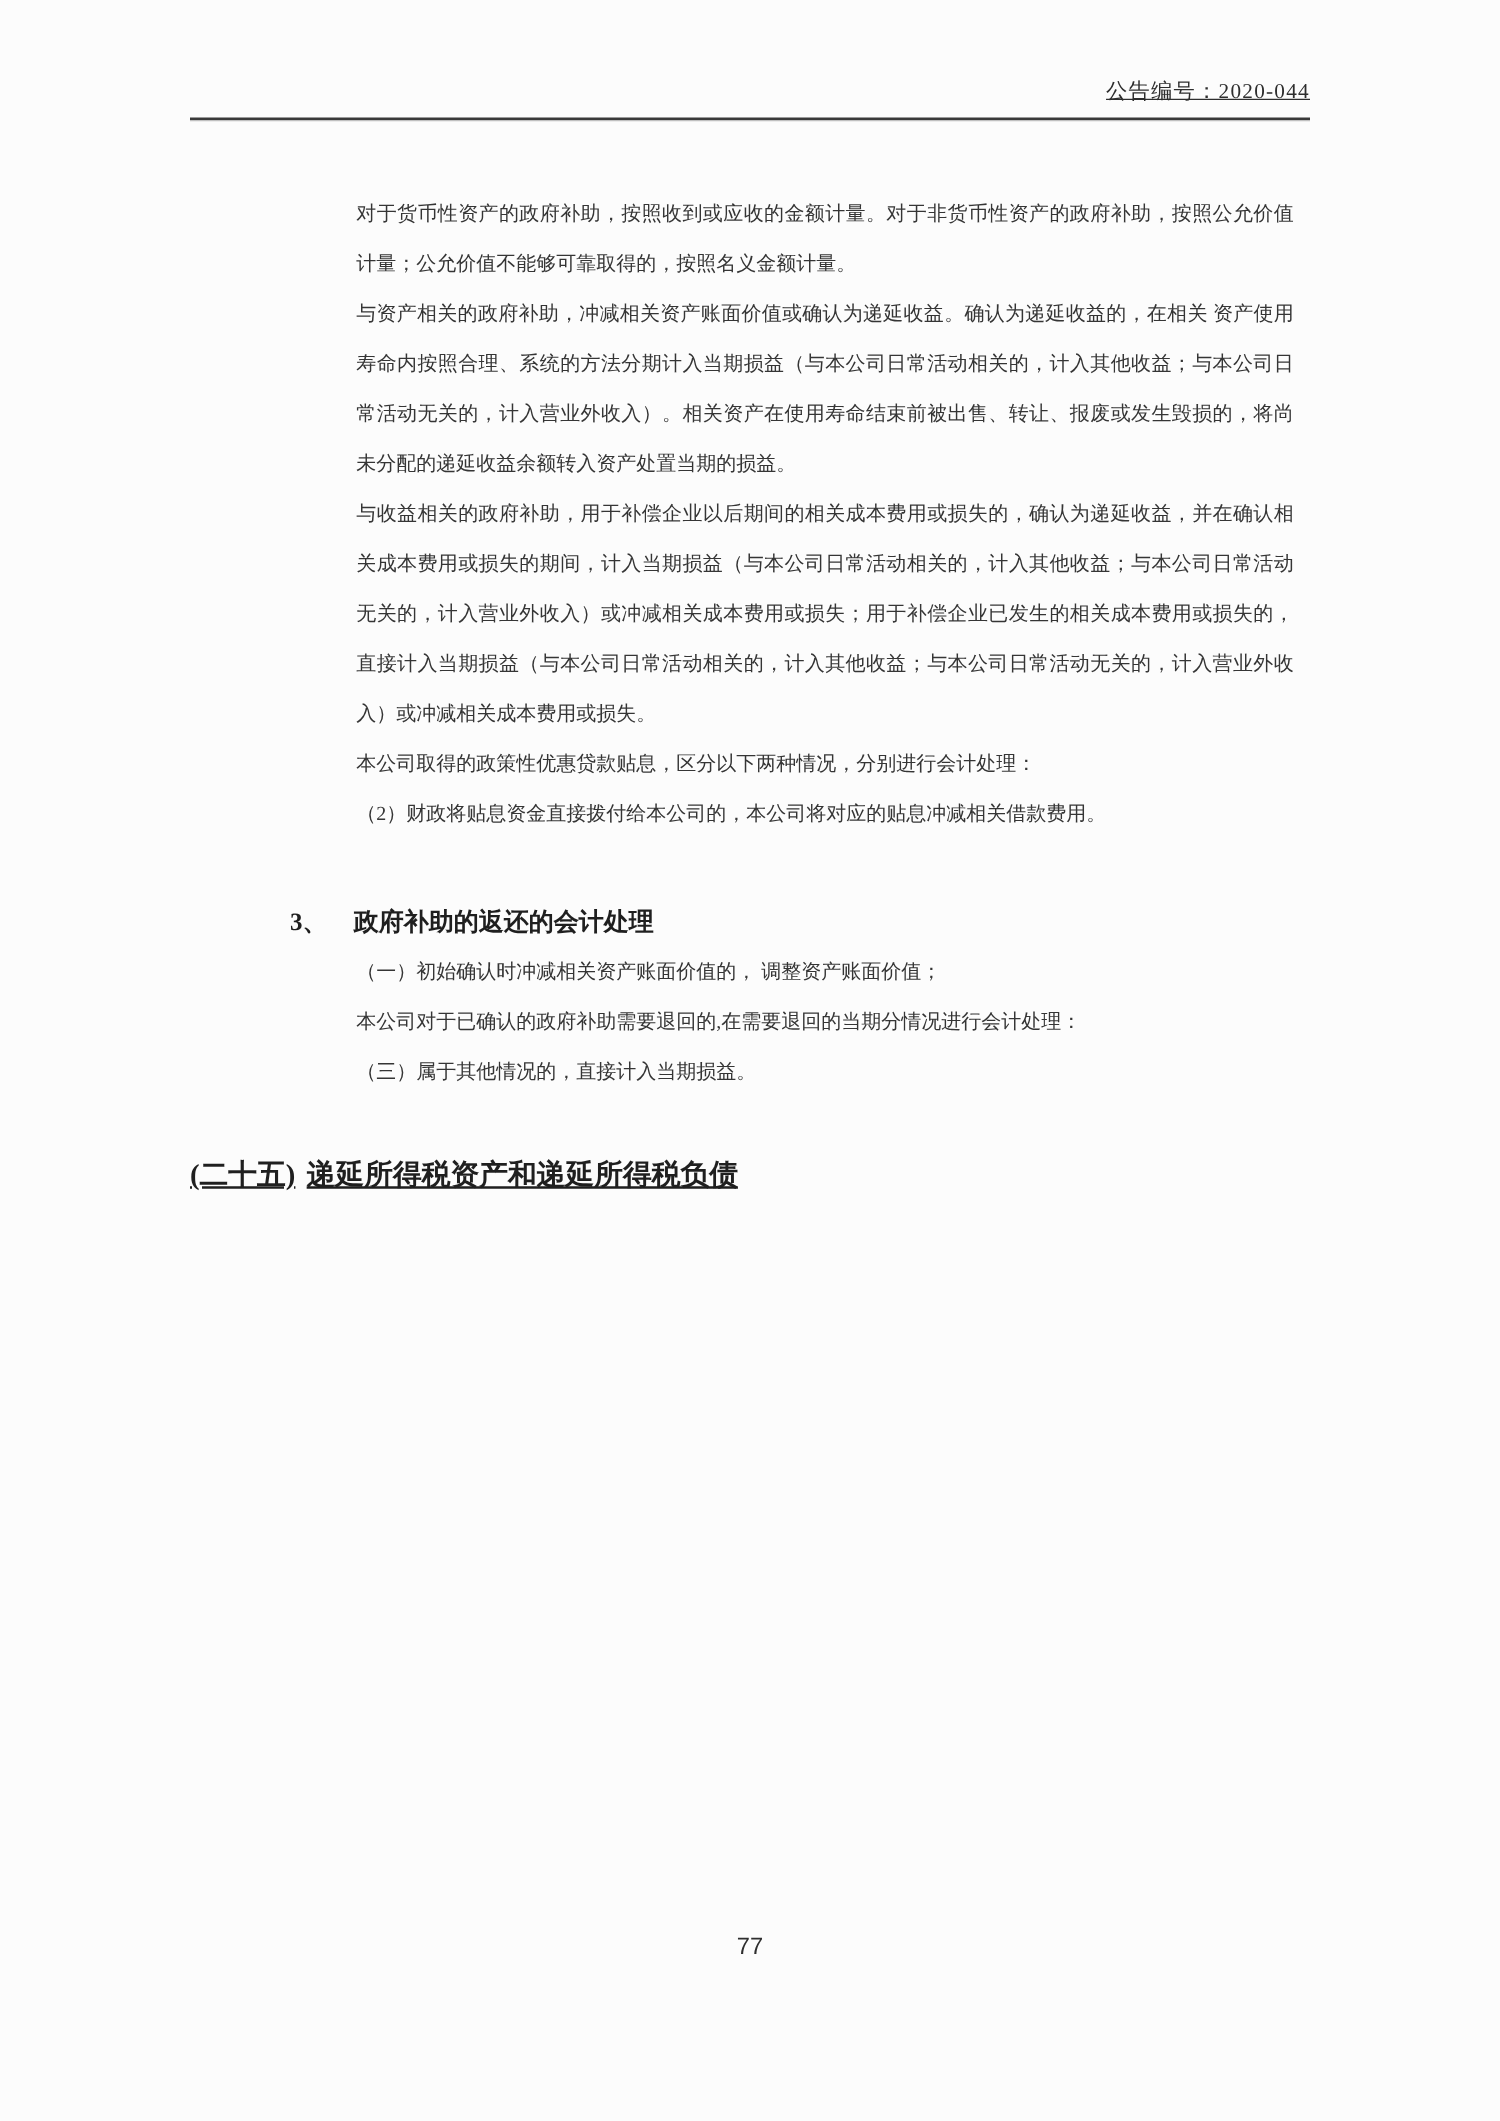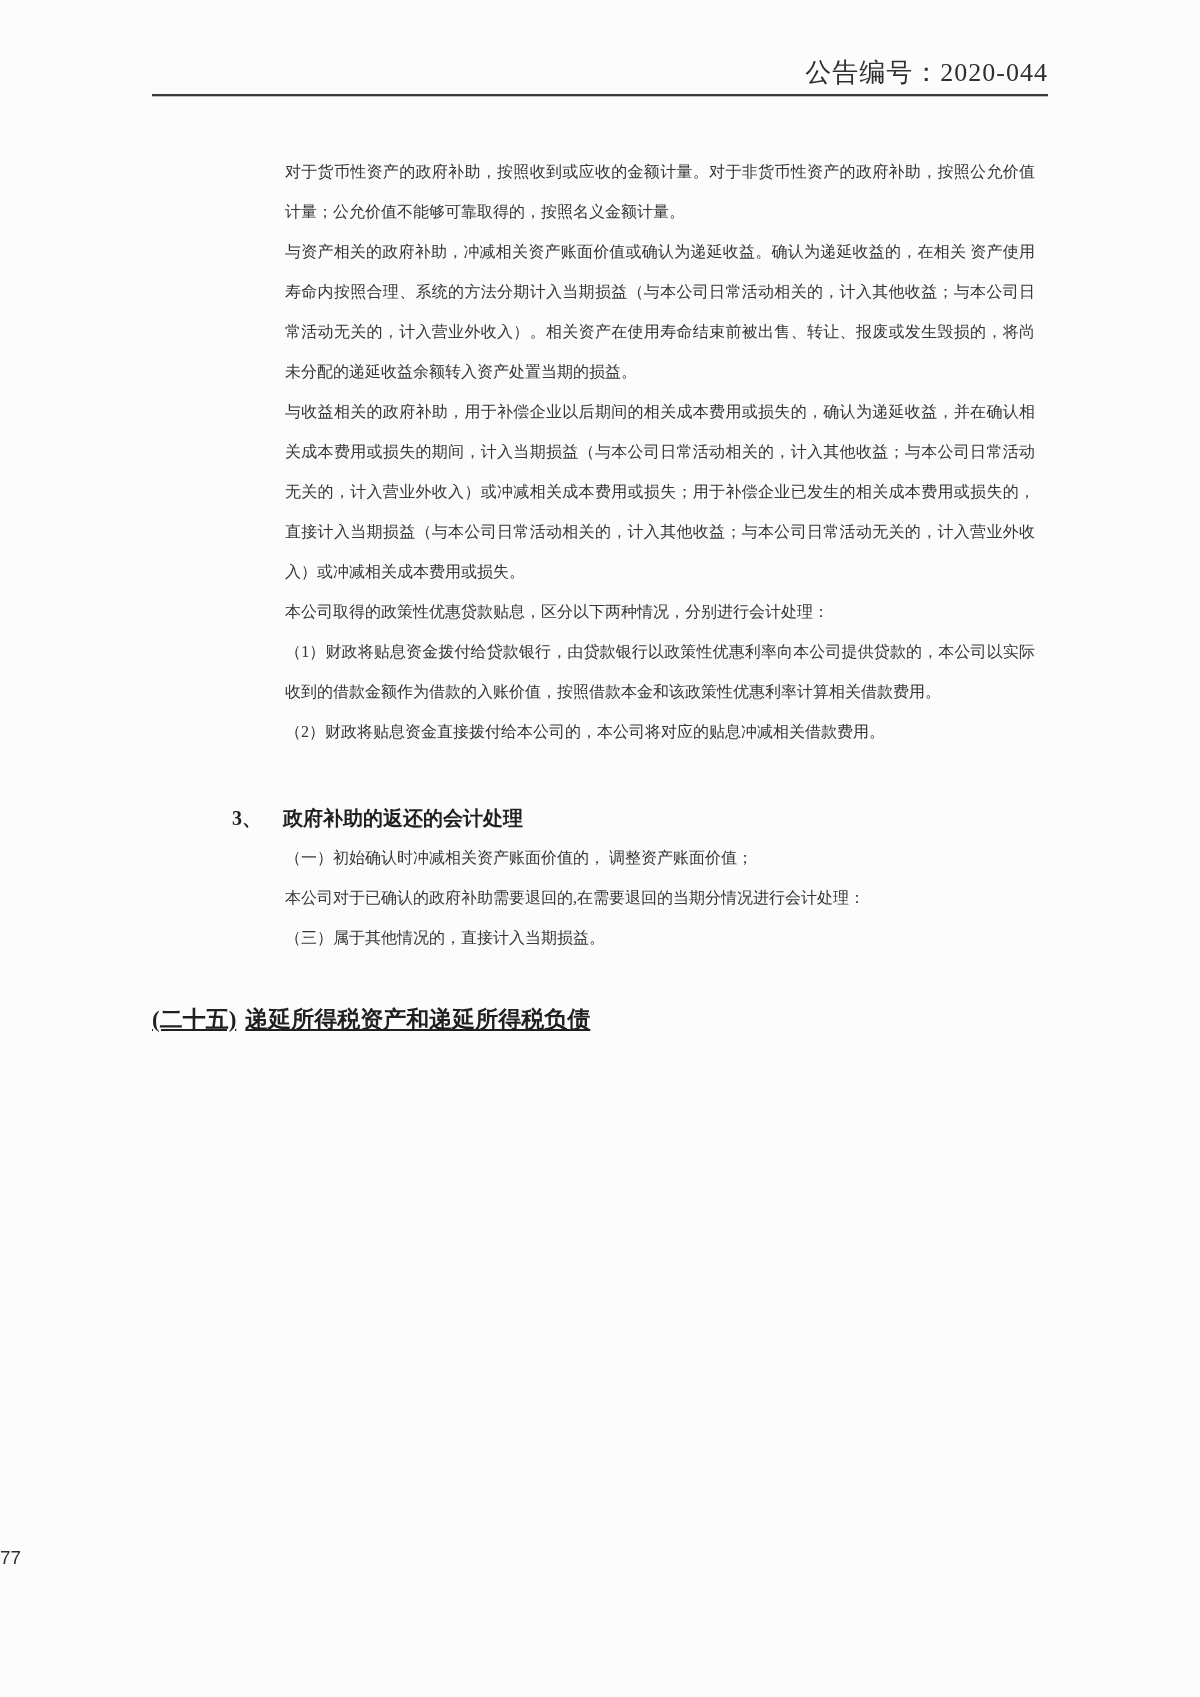--- a/index.html
+++ b/index.html
@@ -15,24 +15,25 @@
     background: #fcfcfc;
     overflow: hidden;
     font-family: "Liberation Serif", "DejaVu Serif", serif;
     color: #353535;
   }
   
   .header-announce {
     position: absolute;
     top: 58px;
     right: 152px;
-    font-size: 26px;
+    font-size: 17px;
     line-height: 30px;
     color: #2e2e2e;
     letter-spacing: 1px;
+    text-decoration: underline;
   }
   .header-rule {
     position: absolute;
     top: 94px;
     left: 152px;
     width: 896px;
     height: 2px;
     background: #3a3a3a;
     box-shadow: 0 1px 0 rgba(120,120,120,.45);
   }
@@ -79,41 +80,41 @@
   .deep-indent {
     margin: 4px 0 0 81px !important;
     width: 806px;
   }
   
   .footer-pagenum {
     position: absolute;
     top: 1547px;
     left: 0;
     width: 100%;
+    text-align: center;
     font-family: "Liberation Sans", "DejaVu Sans", sans-serif;
     font-size: 19px;
     color: #2f2f2f;
   }
 </style>
 </head>
 <body>
 
 <div class="page">
 
   <div class="header-announce">公告编号：2020-044</div>
 
   <div class="header-rule"></div>
 
   <div class="main">
 
     <p class="body-text">对于货币性资产的政府补助，按照收到或应收的金额计量。对于非货币性资产的政府补助，按照公允价值计量；公允价值不能够可靠取得的，按照名义金额计量。</p>
     <p class="body-text">与资产相关的政府补助，冲减相关资产账面价值或确认为递延收益。确认为递延收益的，在相关 资产使用寿命内按照合理、系统的方法分期计入当期损益（与本公司日常活动相关的，计入其他收益；与本公司日常活动无关的，计入营业外收入）。相关资产在使用寿命结束前被出售、转让、报废或发生毁损的，将尚未分配的递延收益余额转入资产处置当期的损益。</p>
     <p class="body-text">与收益相关的政府补助，用于补偿企业以后期间的相关成本费用或损失的，确认为递延收益，并在确认相关成本费用或损失的期间，计入当期损益（与本公司日常活动相关的，计入其他收益；与本公司日常活动无关的，计入营业外收入）或冲减相关成本费用或损失；用于补偿企业已发生的相关成本费用或损失的，直接计入当期损益（与本公司日常活动相关的，计入其他收益；与本公司日常活动无关的，计入营业外收入）或冲减相关成本费用或损失。</p>
     <p class="body-text">本公司取得的政策性优惠贷款贴息，区分以下两种情况，分别进行会计处理：</p>
-    <p class="body-text">（1）财政将贴息资金拨付给贷款银行，由贷款银行以政策性优惠利率向本公司提供贷款的，本公司以实际收到的借款金额作为借款的入账价值，按照借款本金和该政策性优惠利率计算相关借款费用。</p>
     <p class="body-text">（2）财政将贴息资金直接拨付给本公司的，本公司将对应的贴息冲减相关借款费用。</p>
 
     <div class="heading-3">
       <span class="h-num">3、</span><span class="h-title">政府补助的返还的会计处理</span>
     </div>
 
     <p class="body-text">（一）初始确认时冲减相关资产账面价值的， 调整资产账面价值；</p>
     <p class="body-text">本公司对于已确认的政府补助需要退回的,在需要退回的当期分情况进行会计处理：</p>
     <p class="body-text">（三）属于其他情况的，直接计入当期损益。</p>
 

